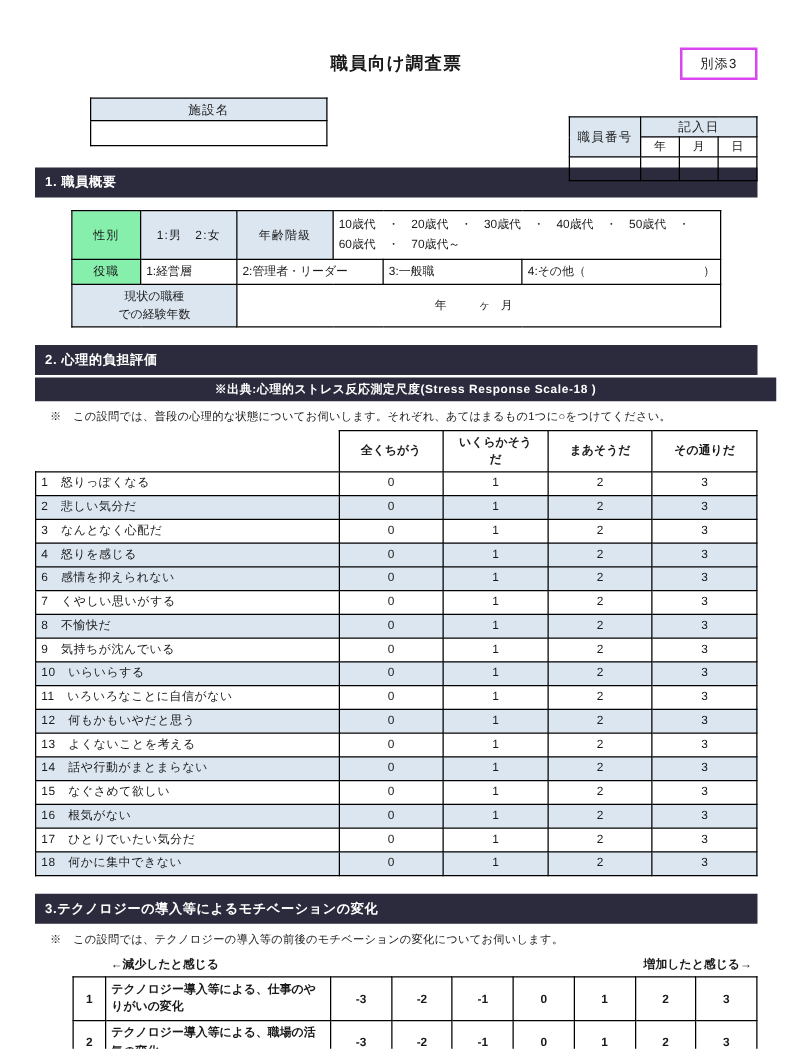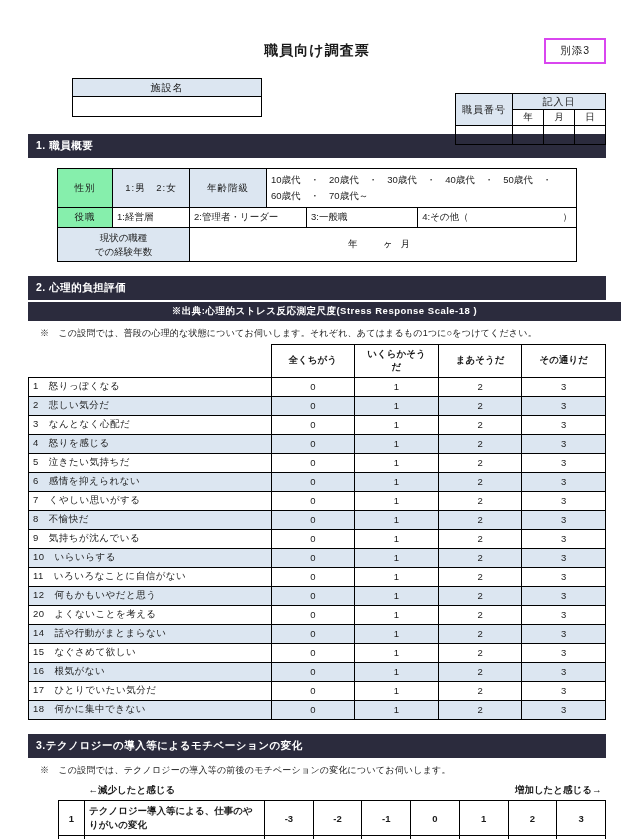--- a/index.html
+++ b/index.html
@@ -345,27 +345,20 @@
         <td class="ans">2</td>
         <td class="ans">3</td>
       </tr>
       <tr class="alt">
         <td class="q-text">4　怒りを感じる</td>
         <td class="ans">0</td>
         <td class="ans">1</td>
         <td class="ans">2</td>
         <td class="ans">3</td>
       </tr>
-      <tr>
-        <td class="q-text">5　泣きたい気持ちだ</td>
-        <td class="ans">0</td>
-        <td class="ans">1</td>
-        <td class="ans">2</td>
-        <td class="ans">3</td>
-      </tr>
       <tr class="alt">
         <td class="q-text">6　感情を抑えられない</td>
         <td class="ans">0</td>
         <td class="ans">1</td>
         <td class="ans">2</td>
         <td class="ans">3</td>
       </tr>
       <tr>
         <td class="q-text">7　くやしい思いがする</td>
         <td class="ans">0</td>
@@ -402,21 +395,21 @@
         <td class="ans">3</td>
       </tr>
       <tr class="alt">
         <td class="q-text">12　何もかもいやだと思う</td>
         <td class="ans">0</td>
         <td class="ans">1</td>
         <td class="ans">2</td>
         <td class="ans">3</td>
       </tr>
       <tr>
-        <td class="q-text">20　よくないことを考える</td>
+        <td class="q-text">13　よくないことを考える</td>
         <td class="ans">0</td>
         <td class="ans">1</td>
         <td class="ans">2</td>
         <td class="ans">3</td>
       </tr>
       <tr class="alt">
         <td class="q-text">14　話や行動がまとまらない</td>
         <td class="ans">0</td>
         <td class="ans">1</td>
         <td class="ans">2</td>

